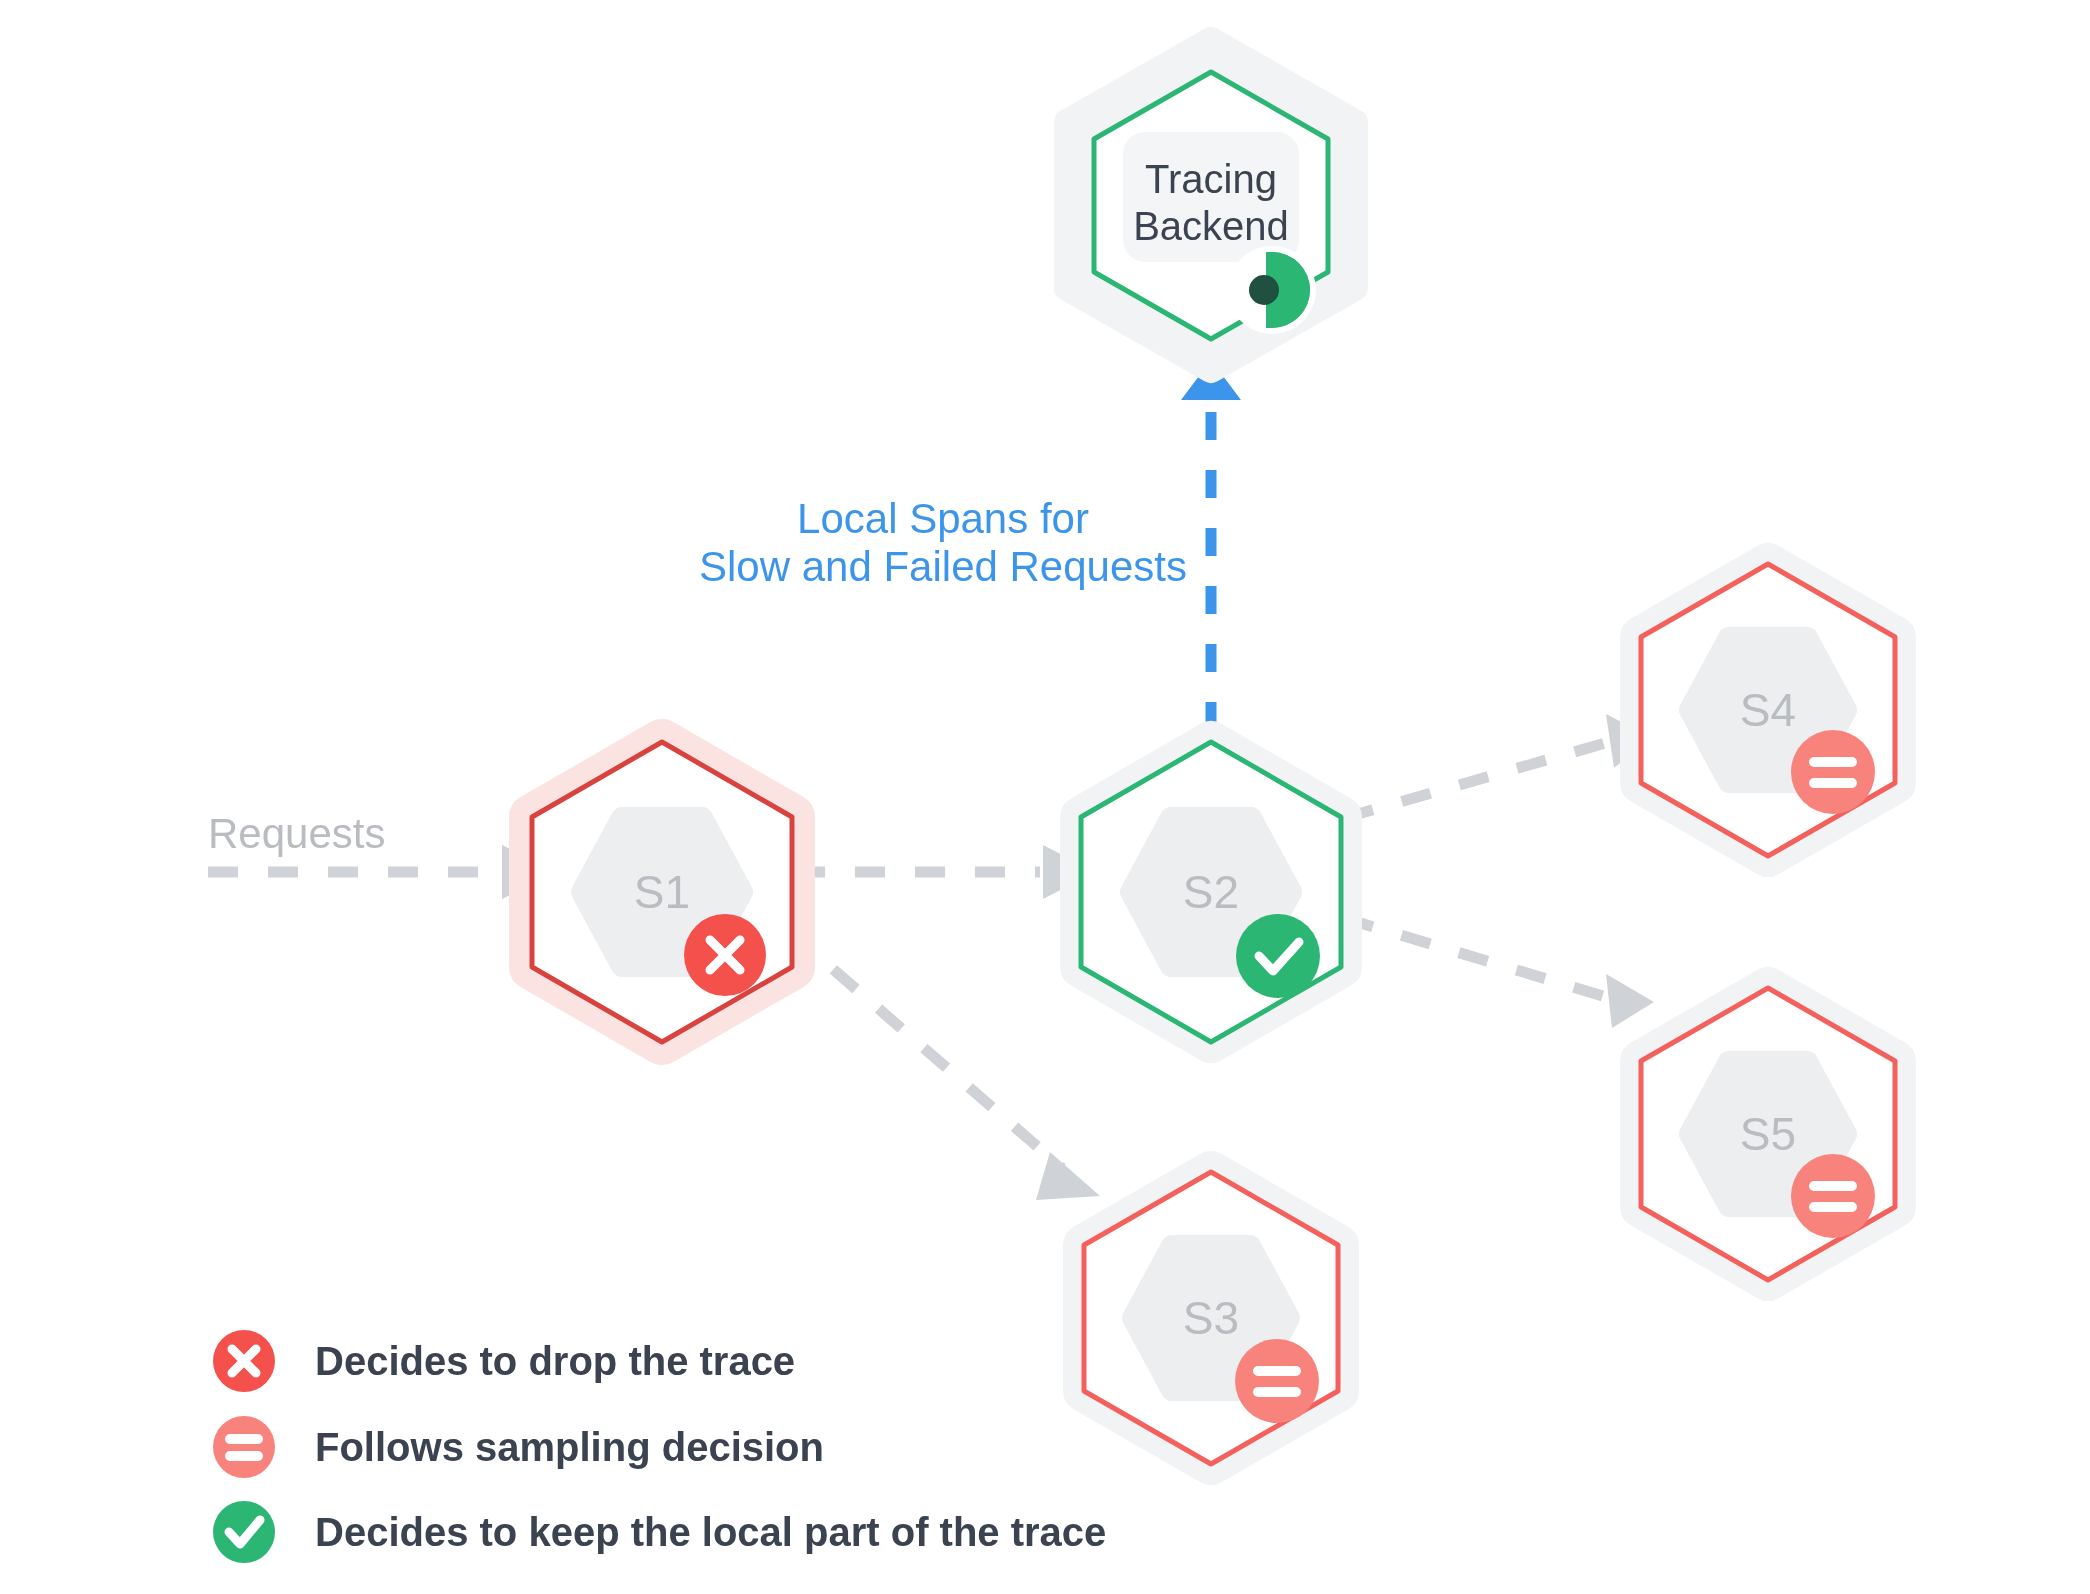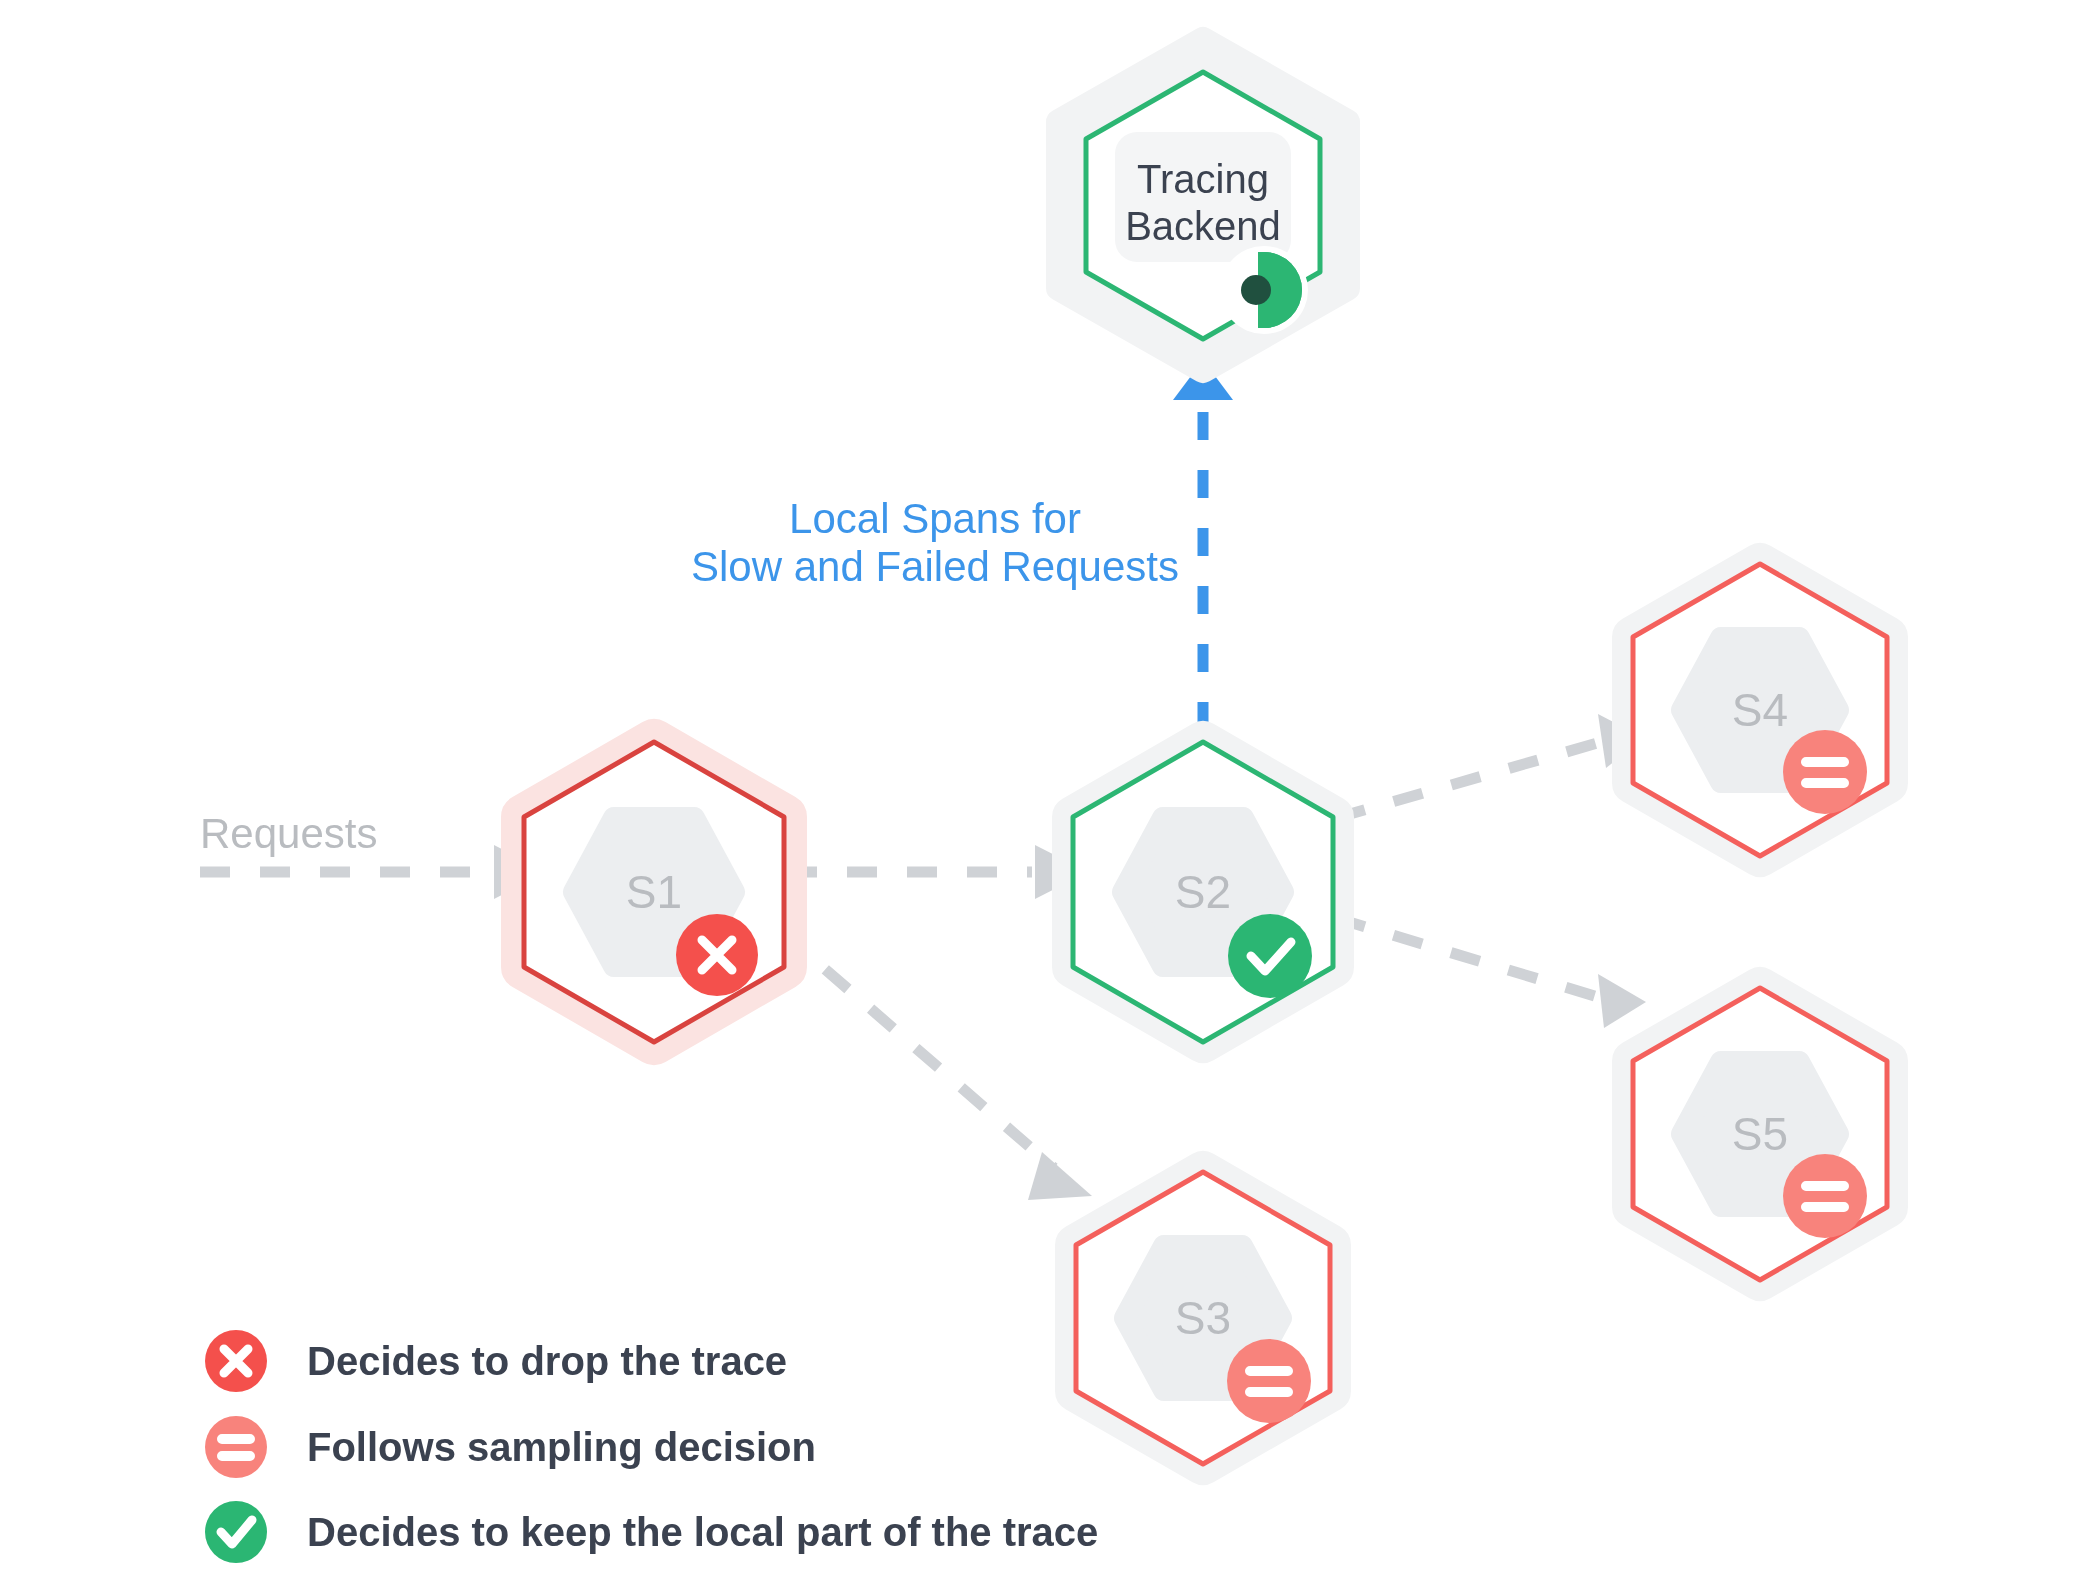--- a/index.html
+++ b/index.html
@@ -9,21 +9,21 @@
   }
   body {
     width: 2090px;
     height: 1594px;
     position: relative;
     overflow: hidden;
     font-family: "Liberation Sans", sans-serif;
   }
   #stage {
     position: absolute;
-    left: 2px; top: 0;
+    left: 10px; top: 0;
     width: 2032px;
     height: 1594px;
   }
   svg.layer {
     position: absolute;
     left: 0; top: 0;
     width: 2090px;
     height: 1594px;
     overflow: visible;
   }

